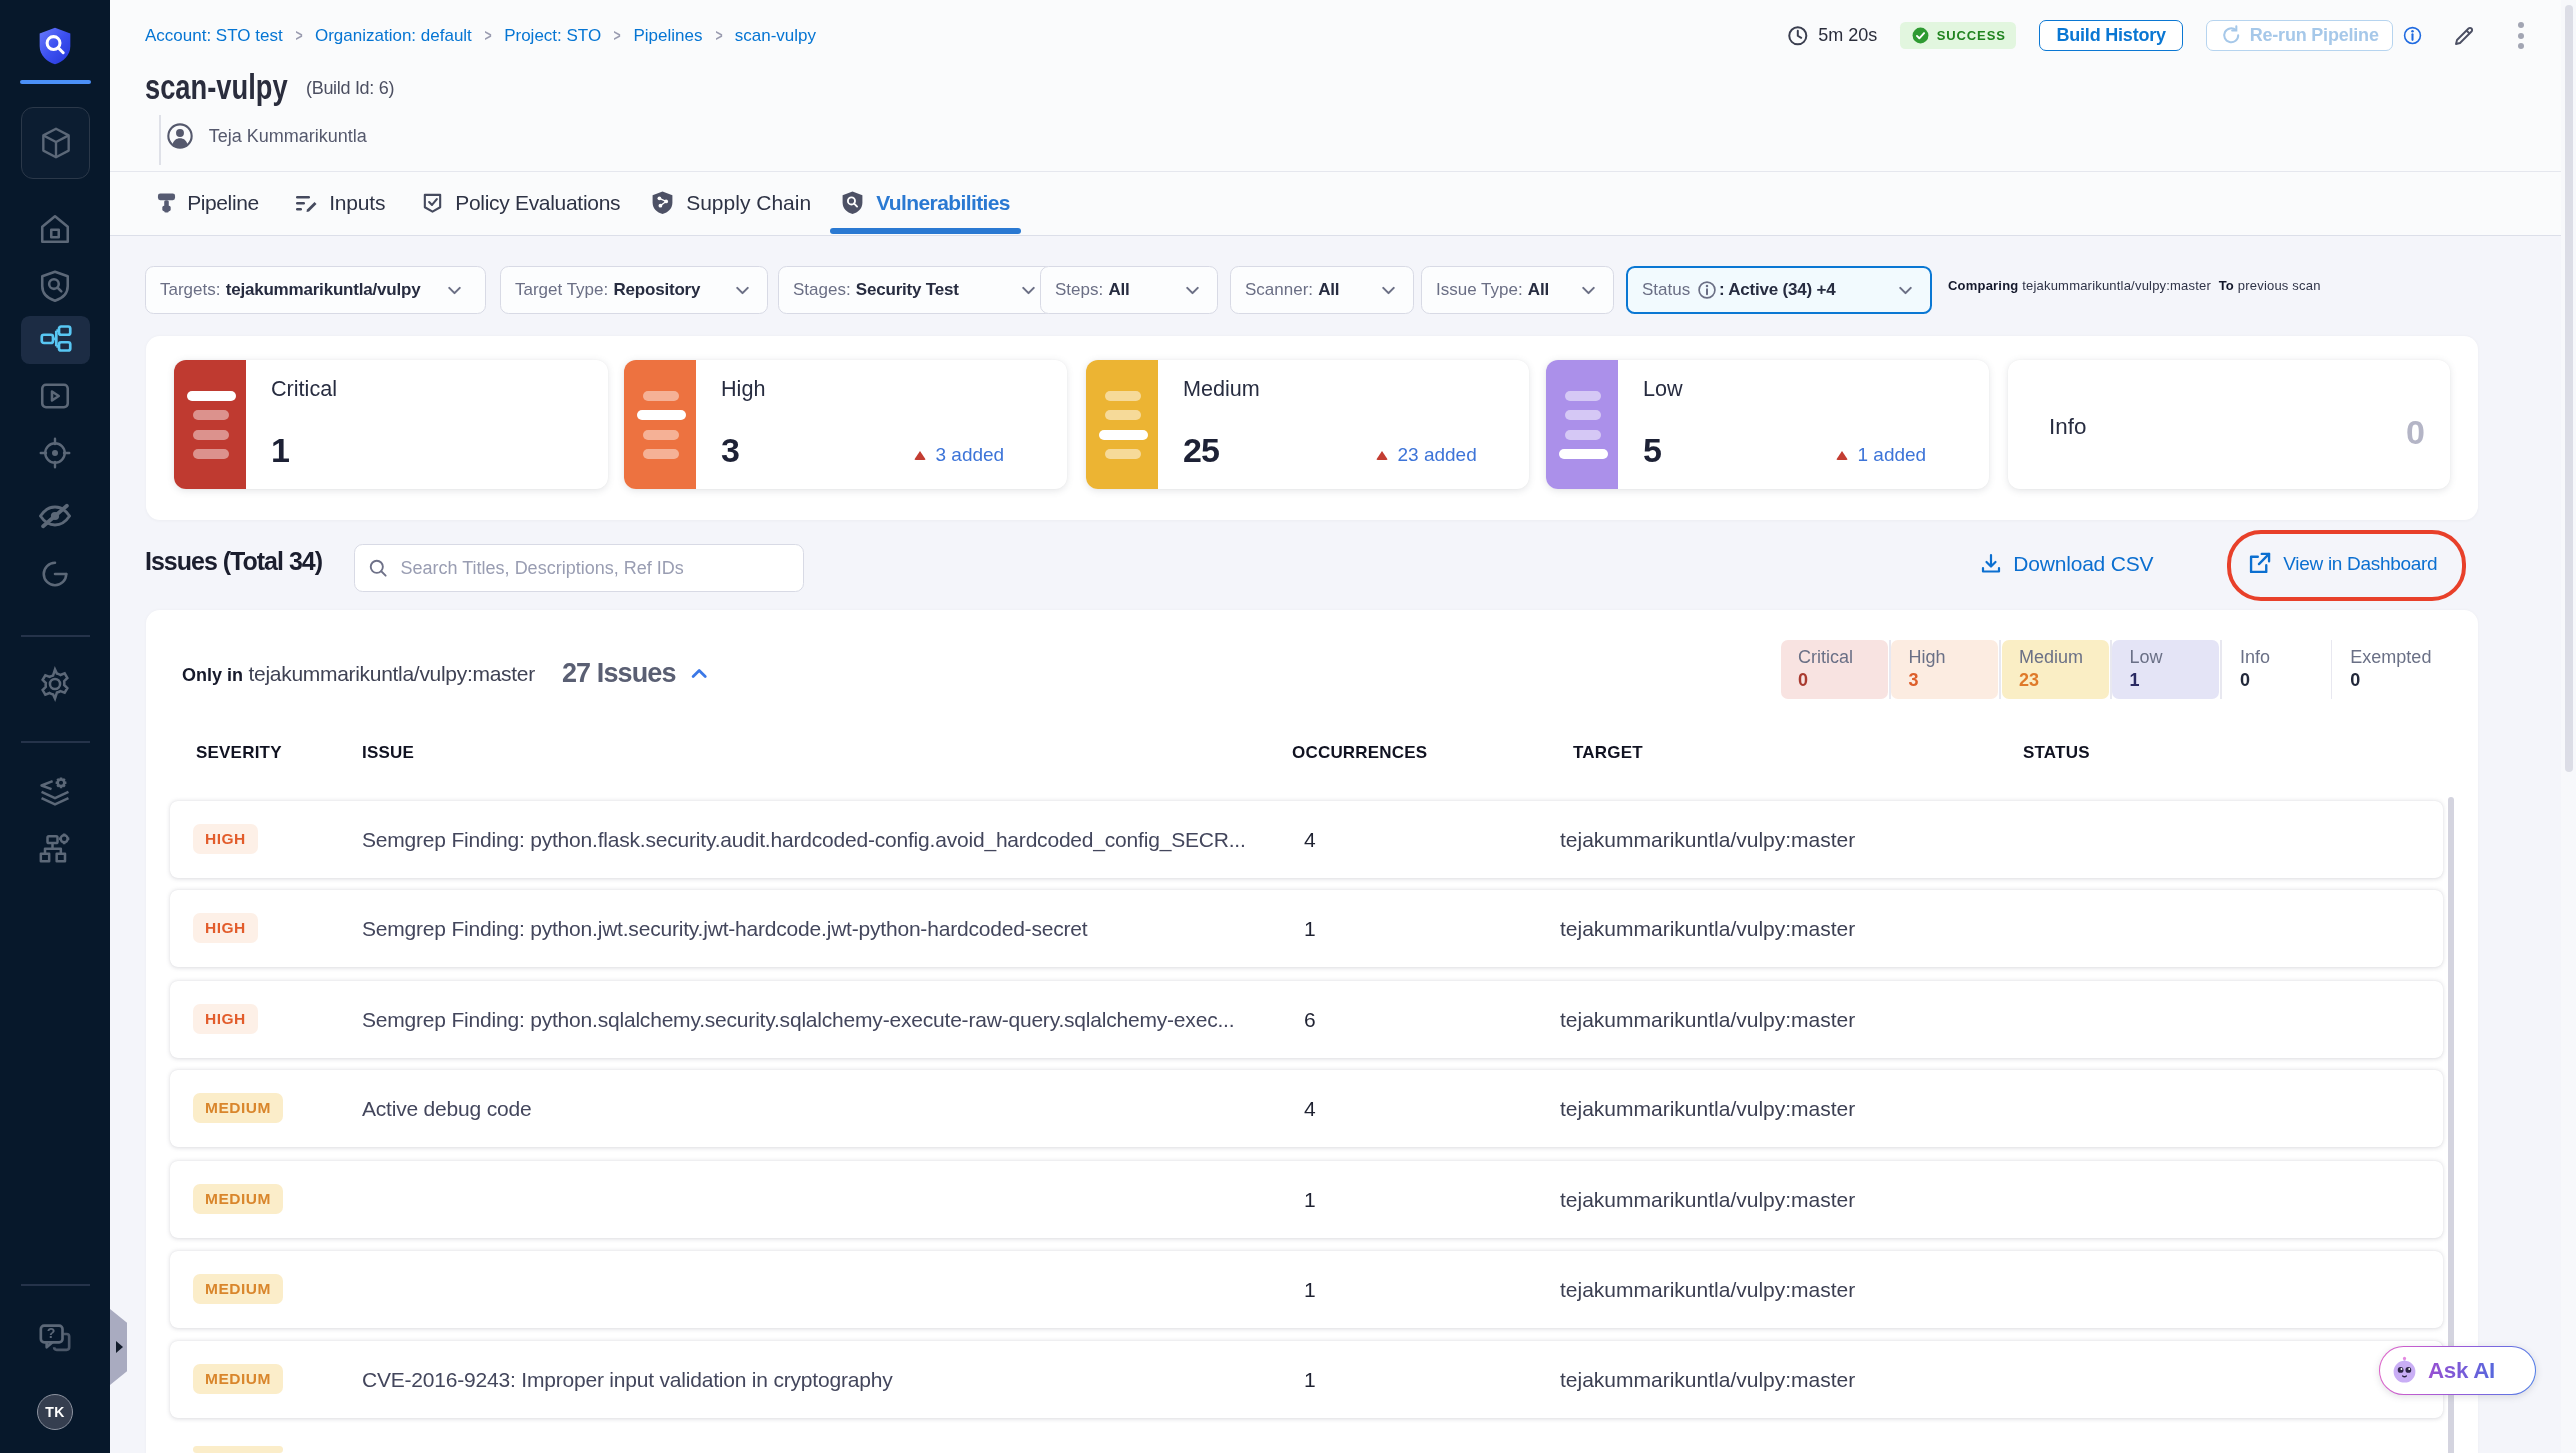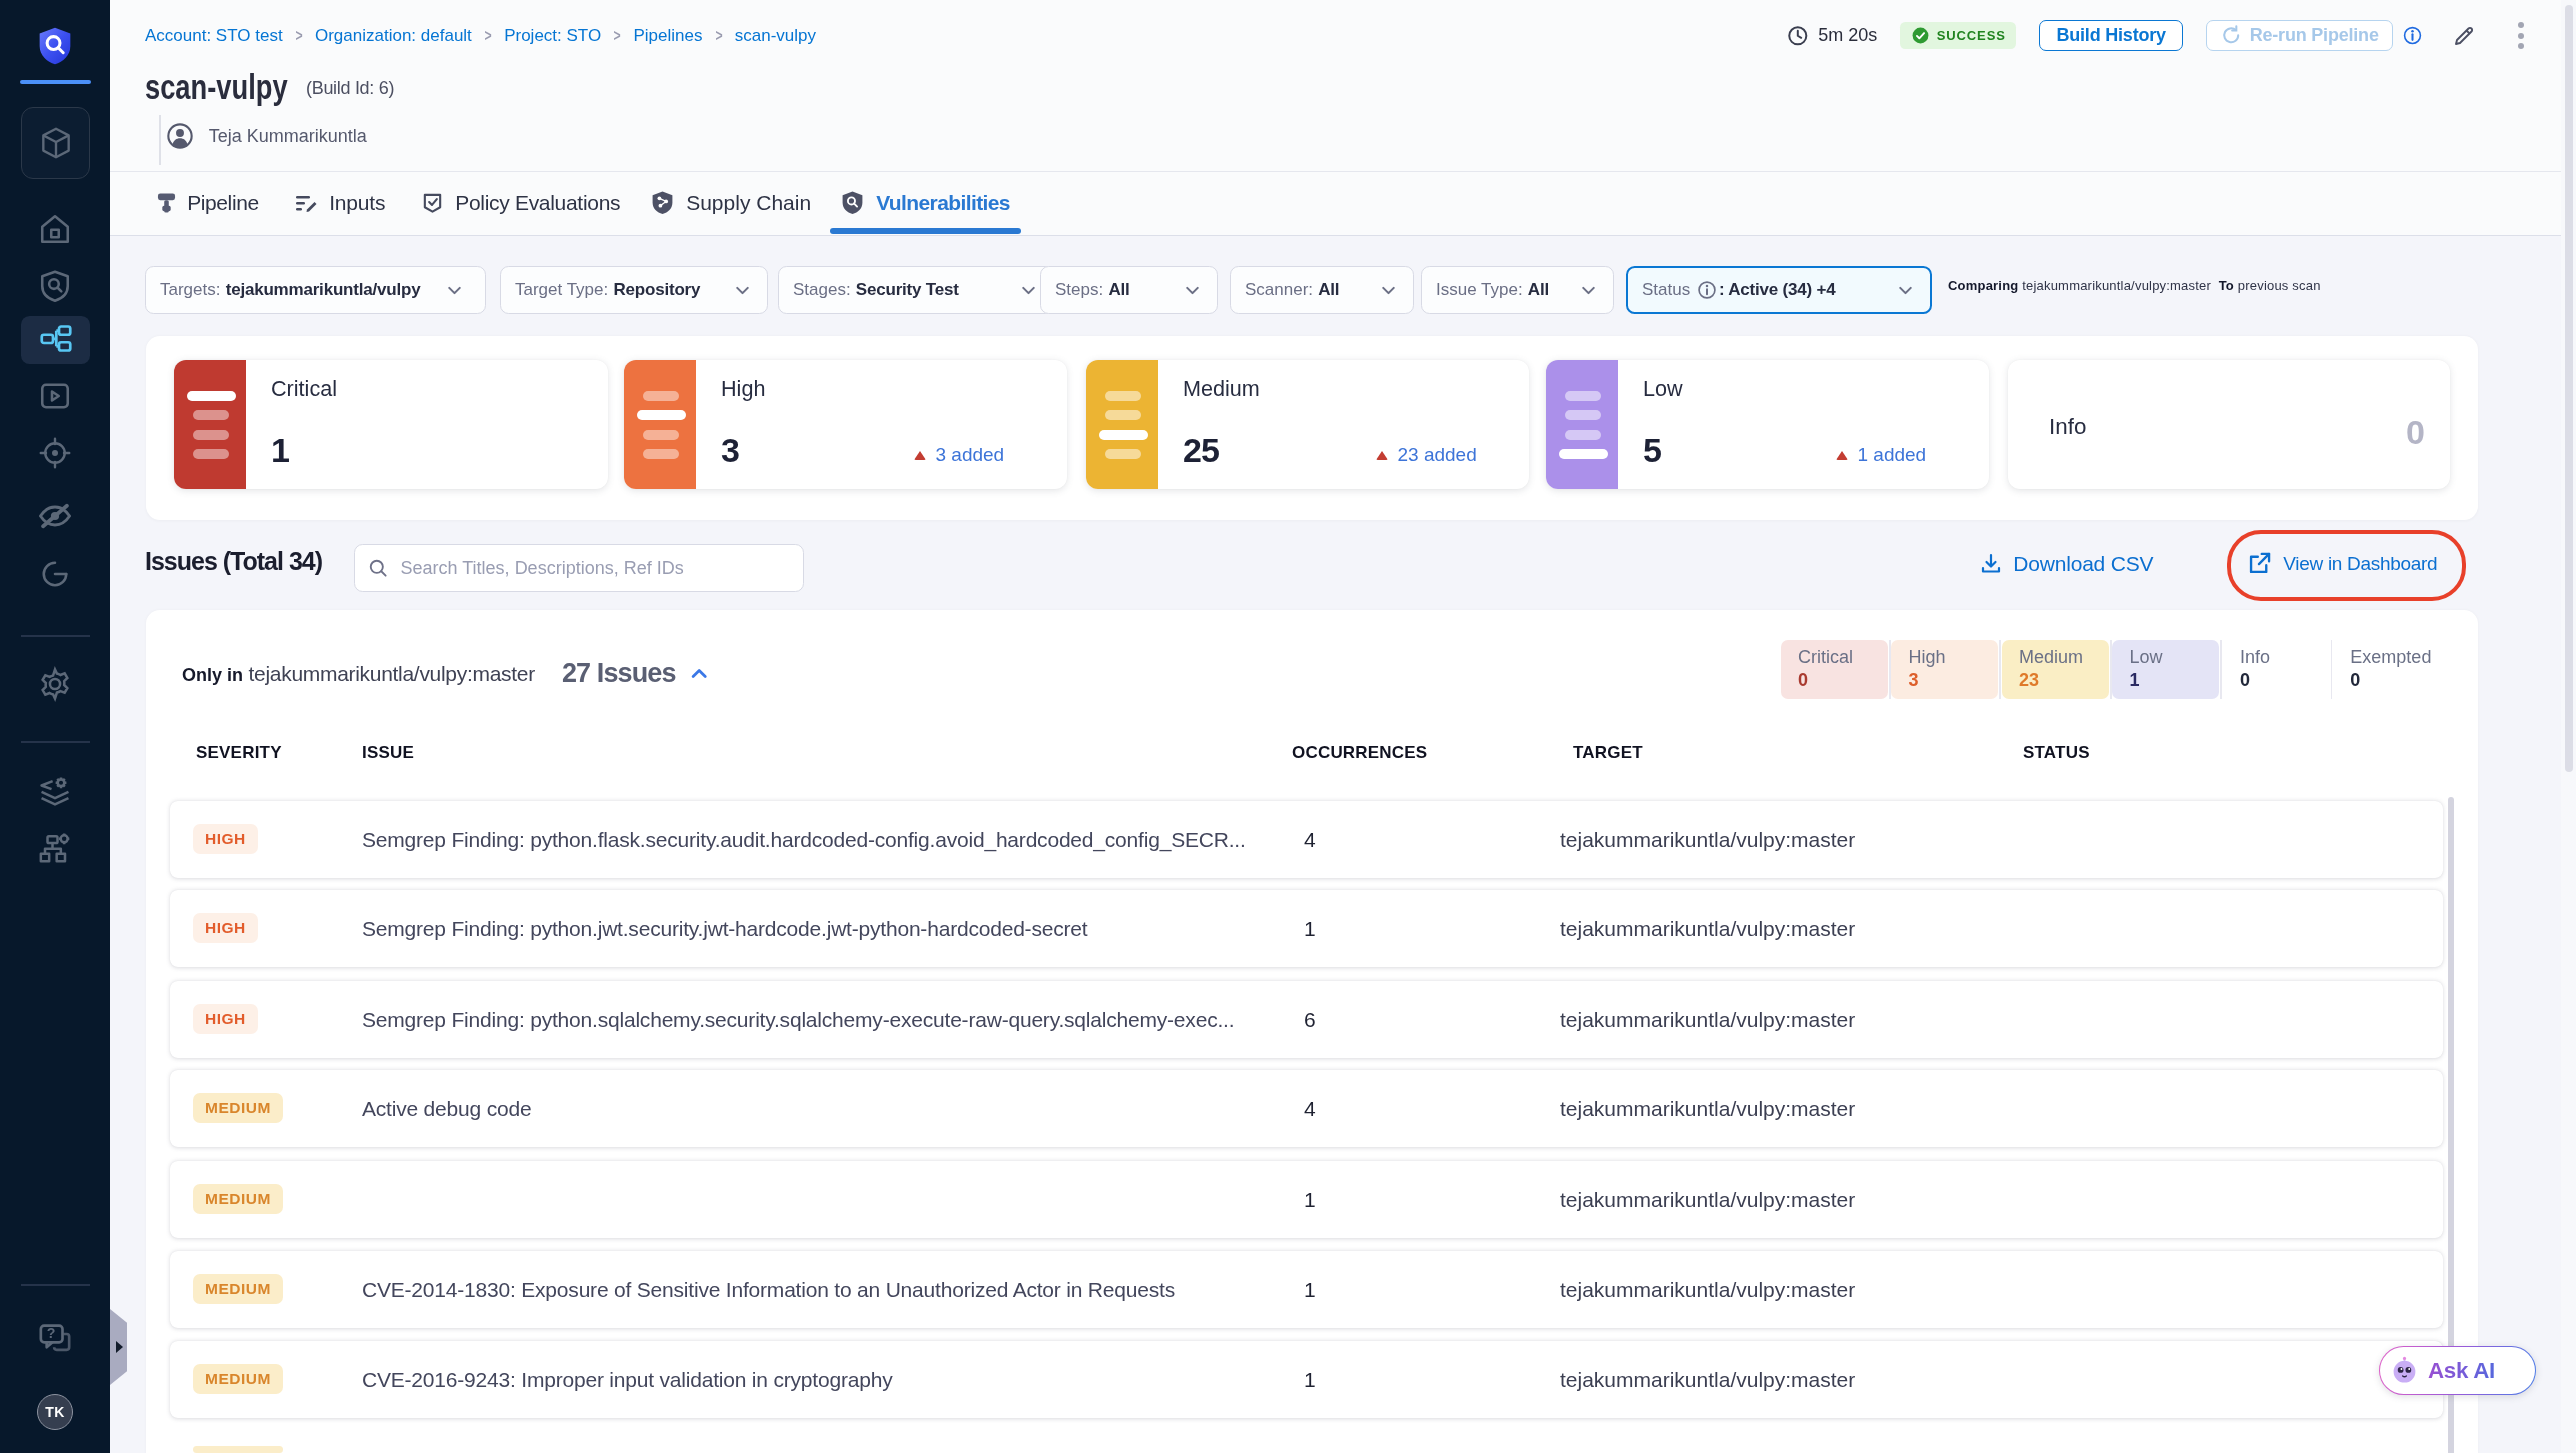--- a/index.html
+++ b/index.html
@@ -498,21 +498,20 @@
     <div class="occ">4</div>
     <div class="tgt">tejakummarikuntla/vulpy:master</div>
   </div>
   <div class="row" style="top:551px">
     <div class="badge b-med">MEDIUM</div>
     <div class="occ">1</div>
     <div class="tgt">tejakummarikuntla/vulpy:master</div>
   </div>
   <div class="row" style="top:641px">
     <div class="badge b-med">MEDIUM</div>
-    <div class="itext">CVE-2014-1830: Exposure of Sensitive Information to an Unauthorized Actor in Requests</div>
     <div class="occ">1</div>
     <div class="tgt">tejakummarikuntla/vulpy:master</div>
   </div>
   <div class="row" style="top:731px">
     <div class="badge b-med">MEDIUM</div>
     <div class="itext">CVE-2016-9243: Improper input validation in cryptography</div>
     <div class="occ">1</div>
     <div class="tgt">tejakummarikuntla/vulpy:master</div>
   </div>
   <div class="row" style="top:821px;height:22.4px;box-shadow:none">

